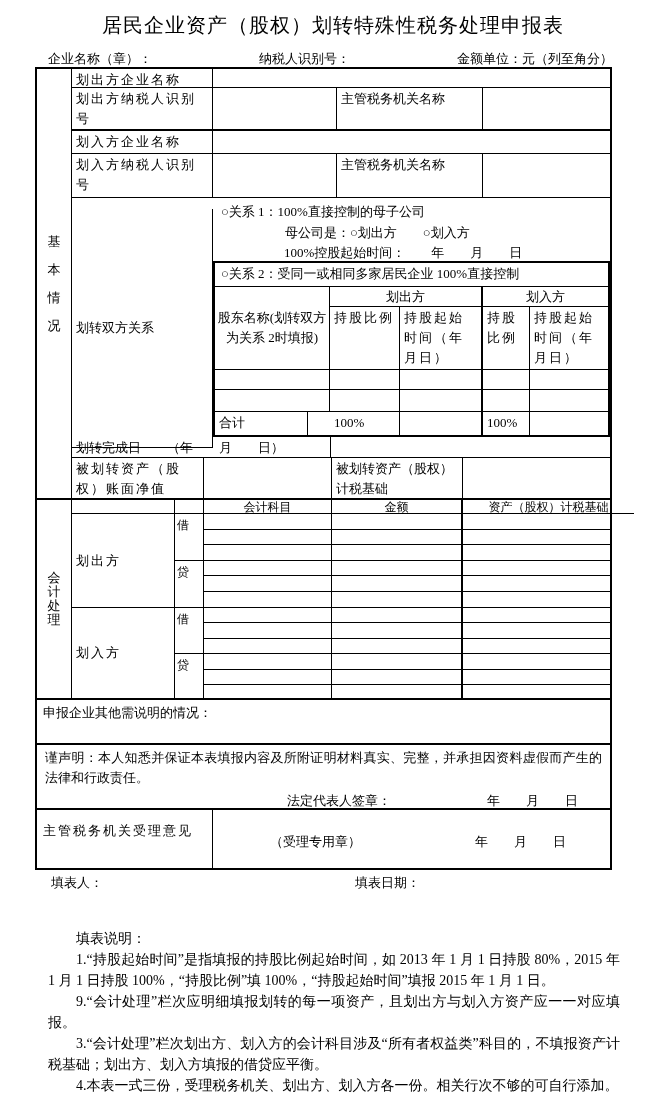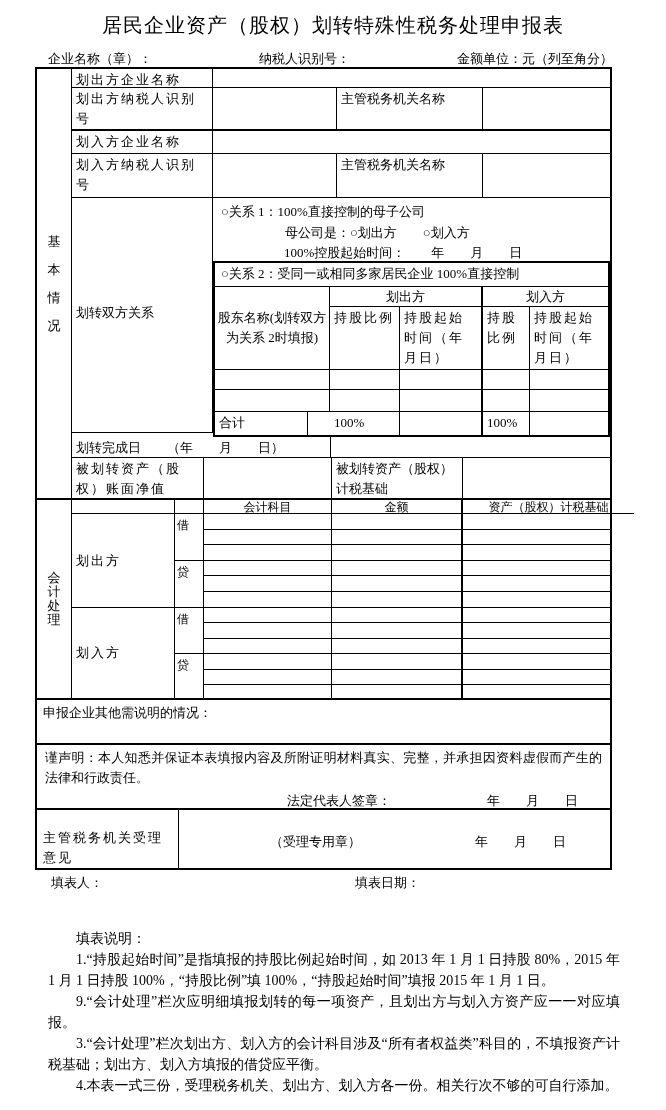--- a/index.html
+++ b/index.html
@@ -63,21 +63,21 @@
     <div class="cell nr bb2" style="left:446px;top:19px;width:127px;height:43px;"></div>
 
     <div class="cell ls" style="left:35px;top:62px;width:141px;height:23px;">划入方企业名称</div>
     <div class="cell nr" style="left:176px;top:62px;width:397px;height:23px;"></div>
 
     <div class="cell ls" style="left:35px;top:85px;width:141px;height:44px;">划入方纳税人识别号</div>
     <div class="cell" style="left:176px;top:85px;width:124px;height:44px;"></div>
     <div class="cell" style="left:300px;top:85px;width:146px;height:44px;">主管税务机关名称</div>
     <div class="cell nr" style="left:446px;top:85px;width:127px;height:44px;"></div>
 
-    <div class="cell vc" style="left:35px;top:125px;width:141px;height:239px;font-family:Liberation Serif, serif;">划转双方关系</div>
+    <div class="cell vc" style="left:35px;top:140px;width:141px;height:239px;font-family:Liberation Serif, serif;">划转双方关系</div>
     <div class="cell nr nb" style="left:176px;top:129px;width:397px;height:239px;padding:0;">
       <div class="rel-line" style="left:8px;top:4px;">○关系 1：100%直接控制的母子公司</div>
       <div class="rel-line" style="left:72px;top:25px;">母公司是：○划出方　　○划入方</div>
       <div class="rel-line" style="left:71px;top:45px;">100%控股起始时间：　　年　　月　　日</div>
 
       <div id="rel2-box">
         <div class="cell nr" style="left:0;top:0;width:393px;height:24px;padding:1px 6px;">○关系 2：受同一或相同多家居民企业 100%直接控制</div>
         <div class="cell c" style="left:0;top:24px;width:115px;height:83px;">股东名称(划转双方为关系 2时填报)</div>
         <div class="cell br2 c" style="left:115px;top:24px;width:153px;height:20px;">划出方</div>
         <div class="cell nr c" style="left:268px;top:24px;width:125px;height:20px;">划入方</div>
@@ -128,21 +128,21 @@
     <div class="cell small bb2" style="left:138px;top:585px;width:29px;height:46px;padding:1px 2px;">贷</div>
 
     <div class="cell nr bb2" style="left:0;top:631px;width:573px;height:45px;padding:3px 6px;">申报企业其他需说明的情况：</div>
 
     <div class="cell nr bb2" style="left:0;top:676px;width:573px;height:65px;padding:0;">
       <div style="padding:3px 8px;font-size:13px;line-height:20px;text-align:justify;">谨声明：本人知悉并保证本表填报内容及所附证明材料真实、完整，并承担因资料虚假而产生的法律和行政责任。</div>
       <div class="sign-abs" style="left:250px;top:46px;">法定代表人签章：</div>
       <div class="sign-abs" style="left:450px;top:46px;">年　　月　　日</div>
     </div>
 
-    <div class="cell nb ls" style="left:0;top:741px;width:142px;height:58px;padding:18px 6px;">主管税务机关受理意见</div>
+    <div class="cell nb ls" style="left:0;top:741px;width:176px;height:58px;padding:11px 6px;">主管税务机关受理意见</div>
     <div class="cell nr nb" style="left:176px;top:741px;width:397px;height:58px;padding:0;">
       <div class="sign-abs" style="left:57px;top:22px;">（受理专用章）</div>
       <div class="sign-abs" style="left:262px;top:22px;">年　　月　　日</div>
     </div>
   <div class="cell" style="left: 167px; top: 445px; width: 128px; height: 16px;"></div>
       <div class="cell br2" style="left: 295px; top: 445px; width: 131px; height: 16px;"></div>
       <div class="cell nr" style="left: 426px; top: 445px; width: 147px; height: 16px;"></div>
       <div class="cell" style="left: 167px; top: 461px; width: 128px; height: 15px;"></div>
       <div class="cell br2" style="left: 295px; top: 461px; width: 131px; height: 15px;"></div>
       <div class="cell nr" style="left: 426px; top: 461px; width: 147px; height: 15px;"></div>

